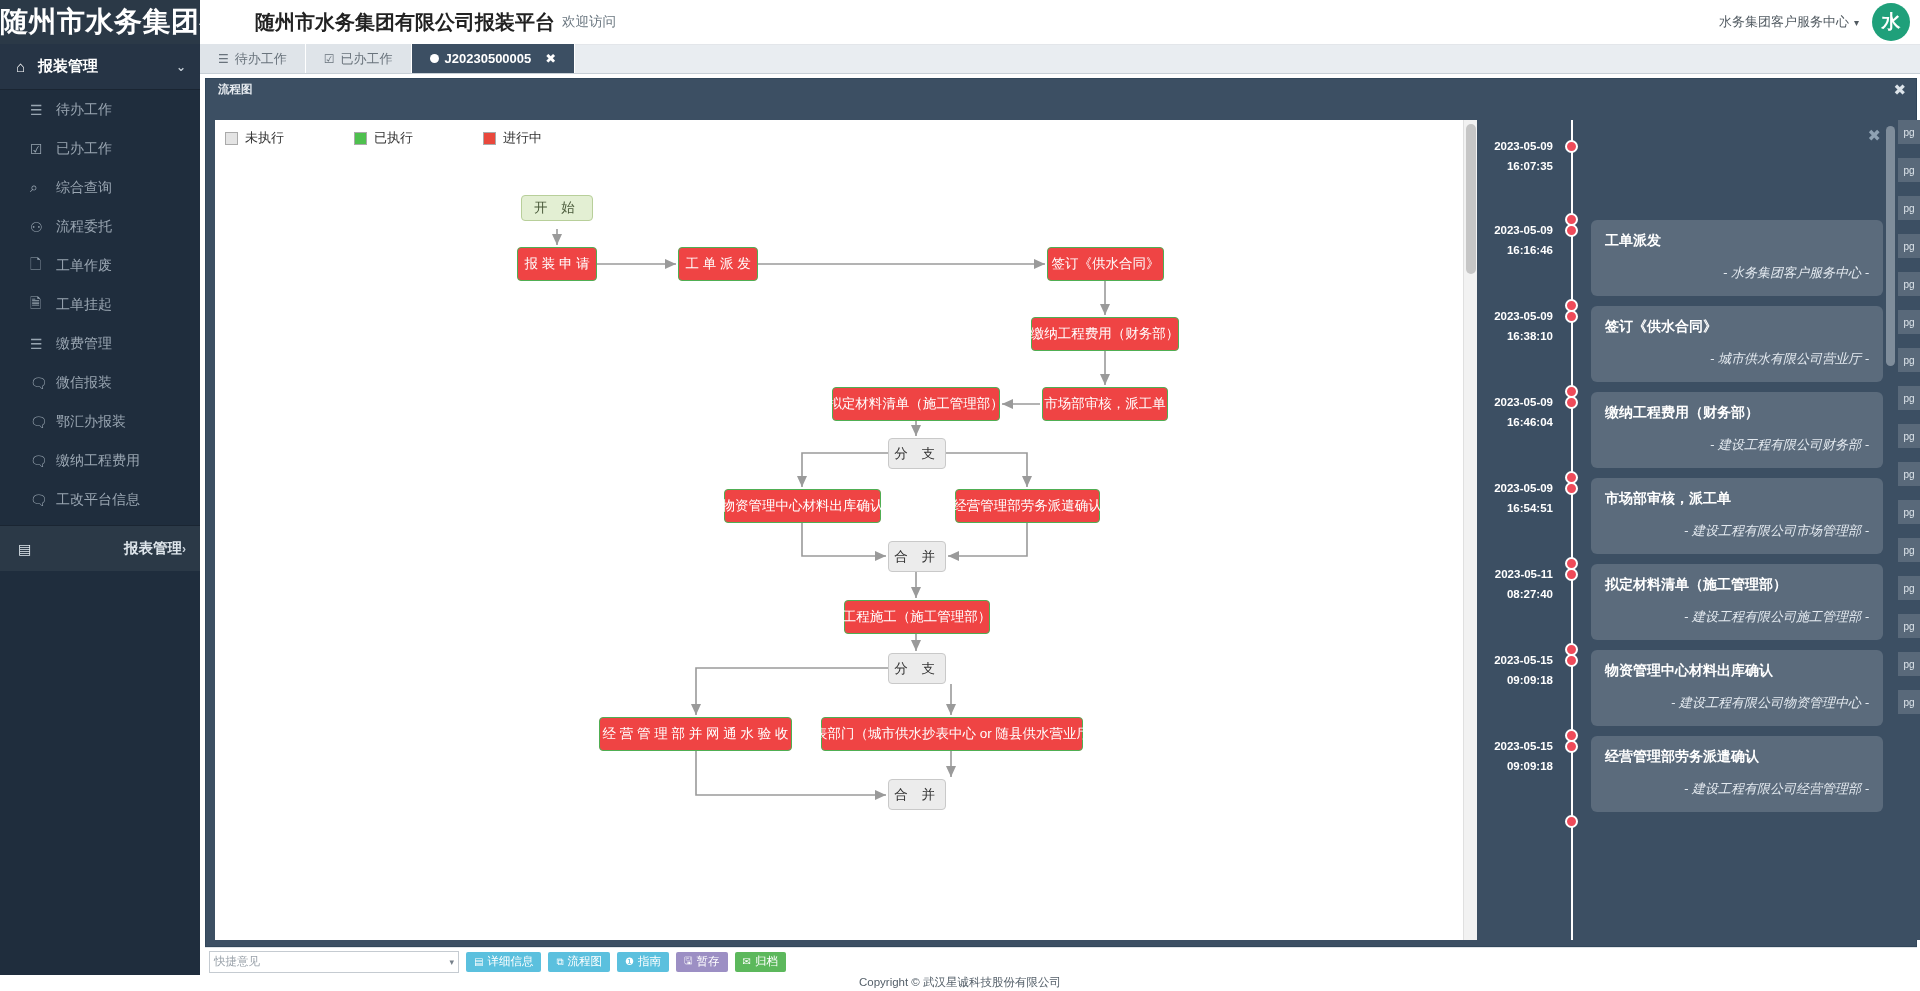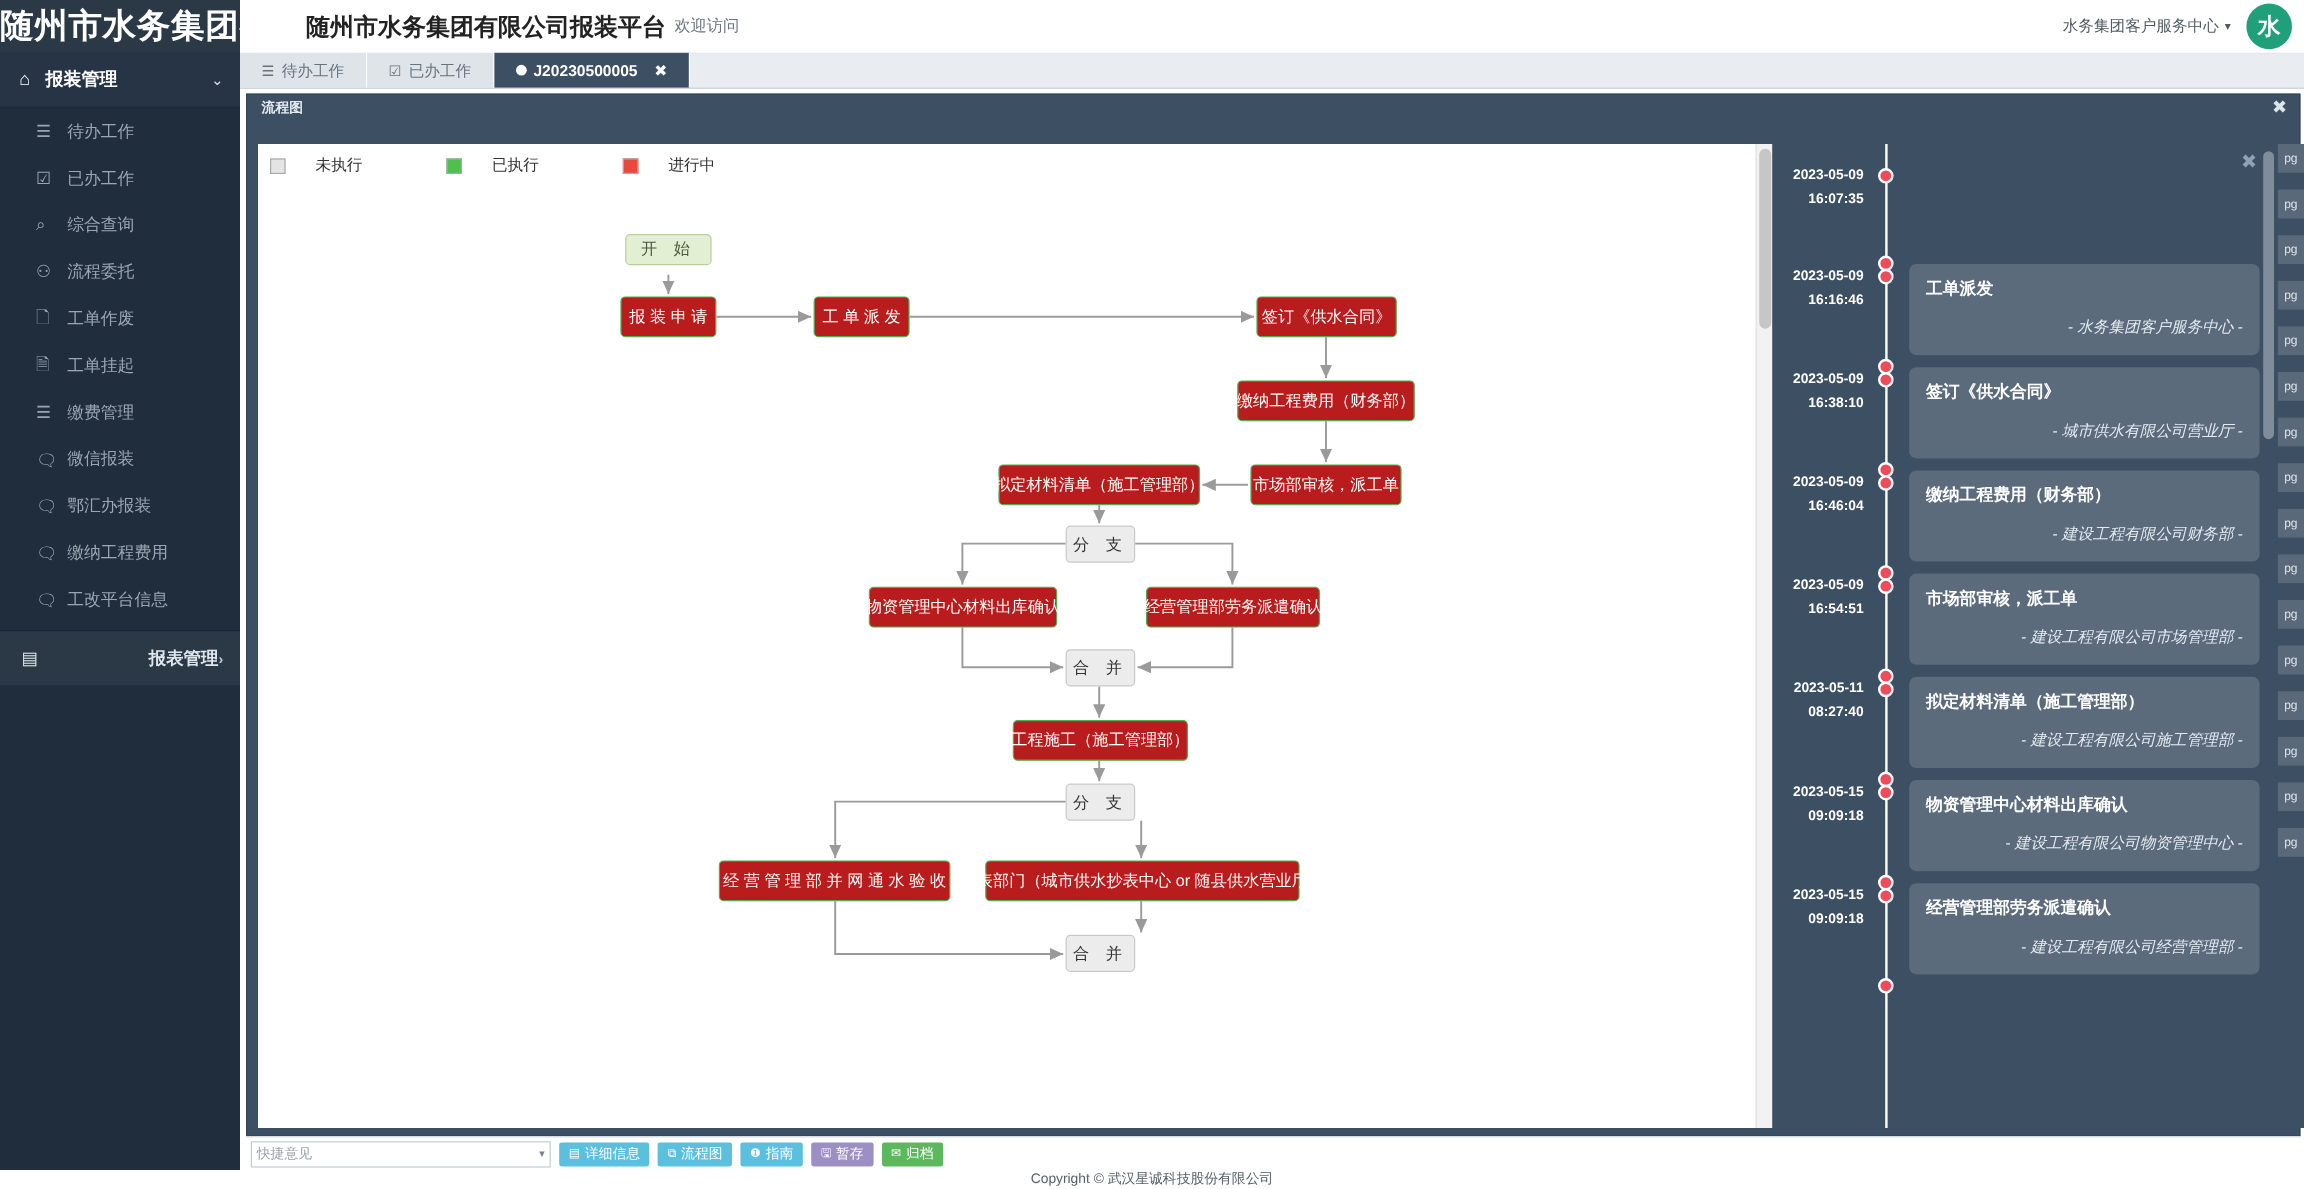--- a/index.html
+++ b/index.html
@@ -126,35 +126,35 @@
   #flow-area {
     position:absolute; left:215px; top:120px;
     width:1262px; height:820px;
     background:#ffffff;
     overflow:hidden;
   }
   #legend {
     display:flex; align-items:center; gap:0; padding:9px 0 0 10px;
     font-size:13px; color:#333;
   }
-  .legend-item { display:flex; align-items:center; gap:25px; margin-right:70px; }
+  .legend-item { display:flex; align-items:center; gap:7px; margin-right:70px; }
   .legend-swatch { width:13px;height:13px;border:1px solid #aaa; display:inline-block; }
 
   
   #flow-canvas { position:relative; width:1262px; height:770px; }
   .node {
     position:absolute;
     display:flex; align-items:center; justify-content:center;
     text-align:center;
     font-size:13.5px; line-height:1.15;
     border-radius:4px;
     padding:0 9px;
     white-space:nowrap;
   }
-  .node.green { background:#b91c1c; border:1px solid #4fae53; color:#ffffff; }
+  .node.green { background:#ef4444; border:1px solid #4fae53; color:#ffffff; }
   .node.start { background:#e3efd3; border:1px solid #b8cf9a; color:#4a5a3a; letter-spacing:5px;}
   .node.grey  { background:#ececec; border:1px solid #c9c9c9; color:#333; letter-spacing:5px;}
   svg#edges { position:absolute; left:0; top:0; width:1262px; height:770px; pointer-events:none; }
 
   
   #flow-scroll {
     position:absolute; right:0; top:0; width:14px; height:820px;
     background:#f2f2f2; border-left:1px solid #e0e0e0;
   }
   #flow-scroll .thumb {

